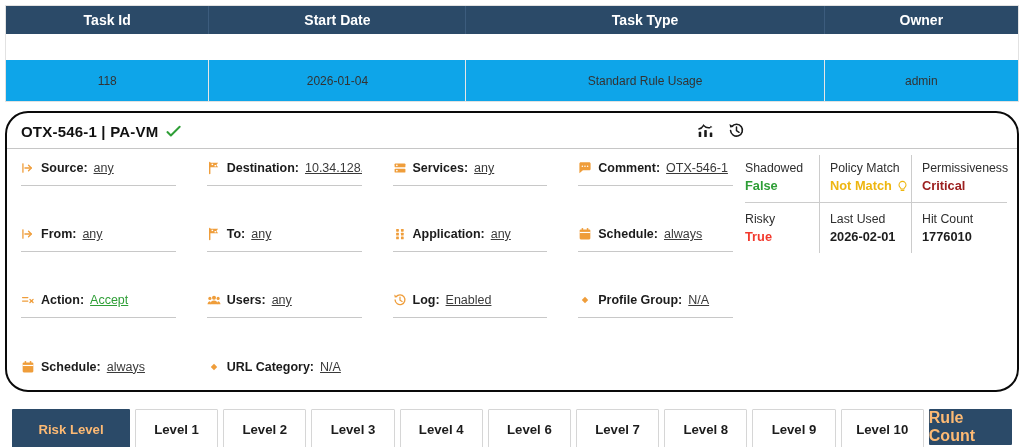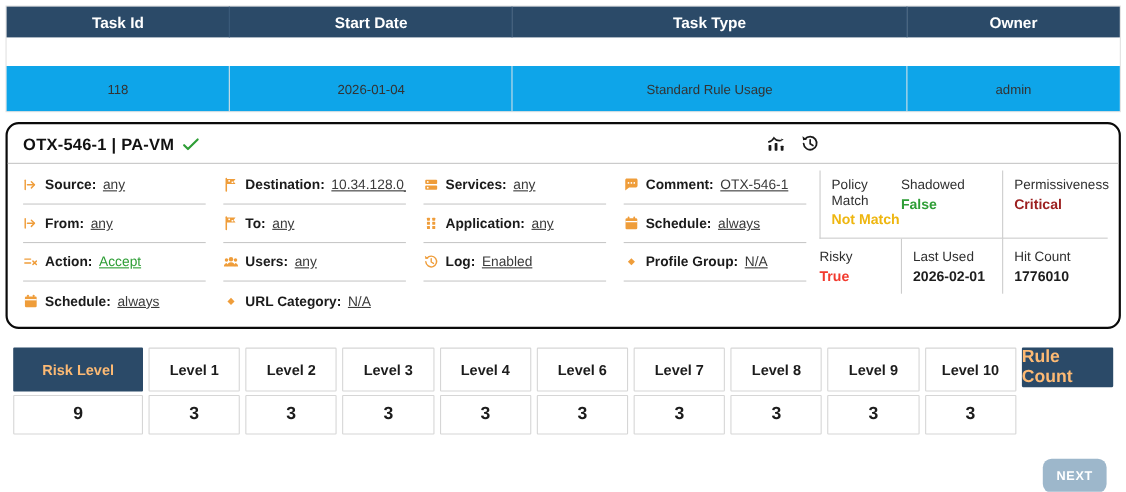--- a/index.html
+++ b/index.html
@@ -22,39 +22,39 @@
   .tt-body-cell {
     background:#0ea5e9; color:#333; font-size:12px; height:41px;
     display:flex; align-items:center; justify-content:center;
     border-right:1px solid #e6e6e6;
     margin-top:26px;
   }
   .tt-body-cell:last-child { border-right:none; }
 
   
   .rule-card {
-    margin:9px 5px 0; border:2px solid #0a0a0a; border-radius:12px;
+    margin:9px 5px 0; border:2px solid #0a0a0a; border-radius:23px;
     position:relative; background:#fff; padding-bottom:6px;
   }
   .card-title-row {
     display:flex; align-items:center; gap:7px;
     padding:10px 14px 8px; border-bottom:1px solid #c6c6c6;
   }
   .card-title { font-size:15px; font-weight:bold; color:#111; letter-spacing:.2px; }
   .check-icon { width:17px; height:15px; color:var(--green); }
   .card-actions {
     position:absolute; top:9px; right:272px; display:flex; gap:14px; align-items:center;
   }
   .card-actions .hicon { width:17px; height:17px; color:#1a1a1a; cursor:pointer; }
 
   .card-body { display:flex; padding:2px 10px 0 14px; }
 
   .fields-grid {
     flex:1 1 auto; display:grid; grid-template-columns:repeat(4,1fr);
-    column-gap:16px; margin-right:12px; align-content:start;
+    column-gap:16px; margin-right:12px; align-content:start;gap:31px;
   }
   .field {
     display:flex; align-items:center; gap:6px; height:35px;
     border-bottom:1px solid #c8c8c8; font-size:12.5px; white-space:nowrap; overflow:hidden;
   }
   .field.nb { border-bottom:none; }
   .ficon { width:14px; height:14px; flex:0 0 14px; color:var(--orange); display:flex; }
   .ficon svg { width:100%; height:100%; }
   .flabel { font-weight:bold; color:#1b1b1b; }
   .fvalue { color:#3a3a3a;text-decoration:underline; }
@@ -333,32 +333,32 @@
               <use href="#i-diamond"></use>
             </svg>
           </span>
         <span class="flabel">URL Category:</span>
         <span class="fvalue">N/A</span>
       </div>
 
     </div>
 
     <div class="status-grid">
+      <div class="status-cell r1 c1">
+        <div class="status-label">Shadowed</div>
+        <div class="status-value" style="color: rgb(46, 158, 54);">False</div>
+      </div>
       <div class="status-cell r1 c2">
         <div class="status-label">Policy Match</div>
         <div class="status-value" style="color: rgb(238, 182, 16);">
           <span>Not Match</span>
           <svg class="bulb-icon" viewBox="0 0 16 16">
               <use href="#i-bulb"></use>
             </svg>
         </div>
-      </div>
-      <div class="status-cell r1 c1">
-        <div class="status-label">Shadowed</div>
-        <div class="status-value" style="color: rgb(46, 158, 54);">False</div>
       </div>
       <div class="status-cell r1 c3">
         <div class="status-label">Permissiveness</div>
         <div class="status-value" style="color: rgb(156, 32, 32);">Critical</div>
       </div>
       <div class="status-cell r2 c1">
         <div class="status-label">Risky</div>
         <div class="status-value" style="color: rgb(242, 58, 46);">True</div>
       </div>
       <div class="status-cell r2 c2">

